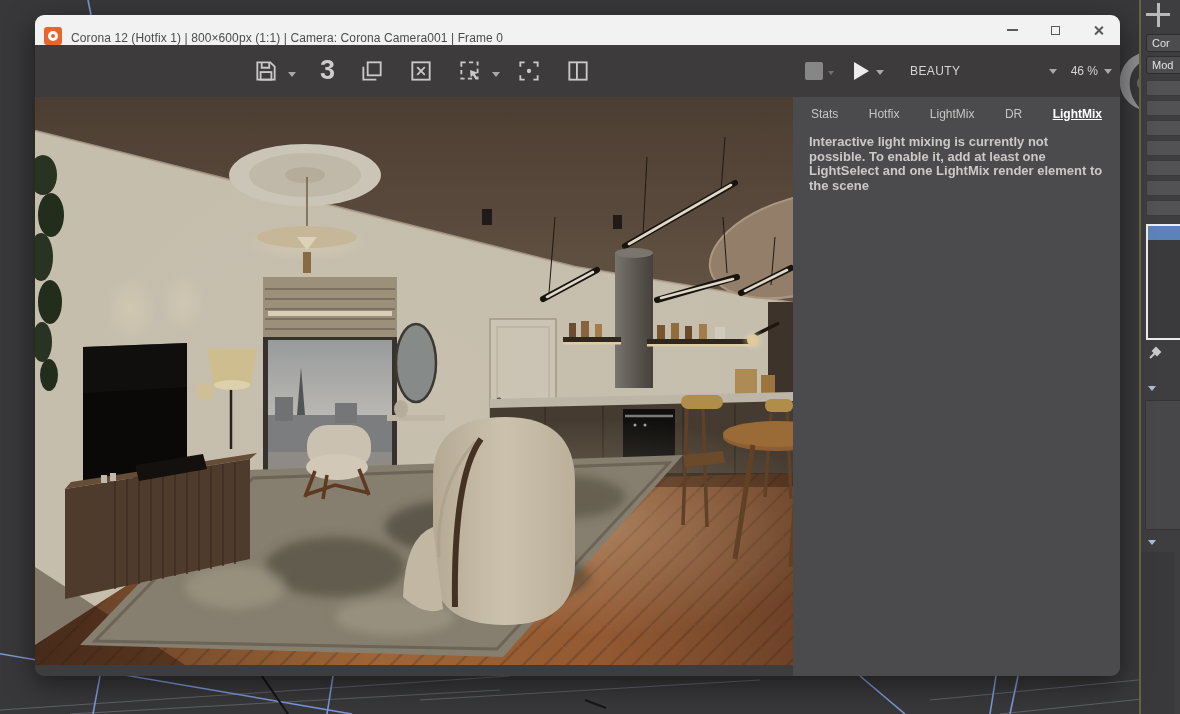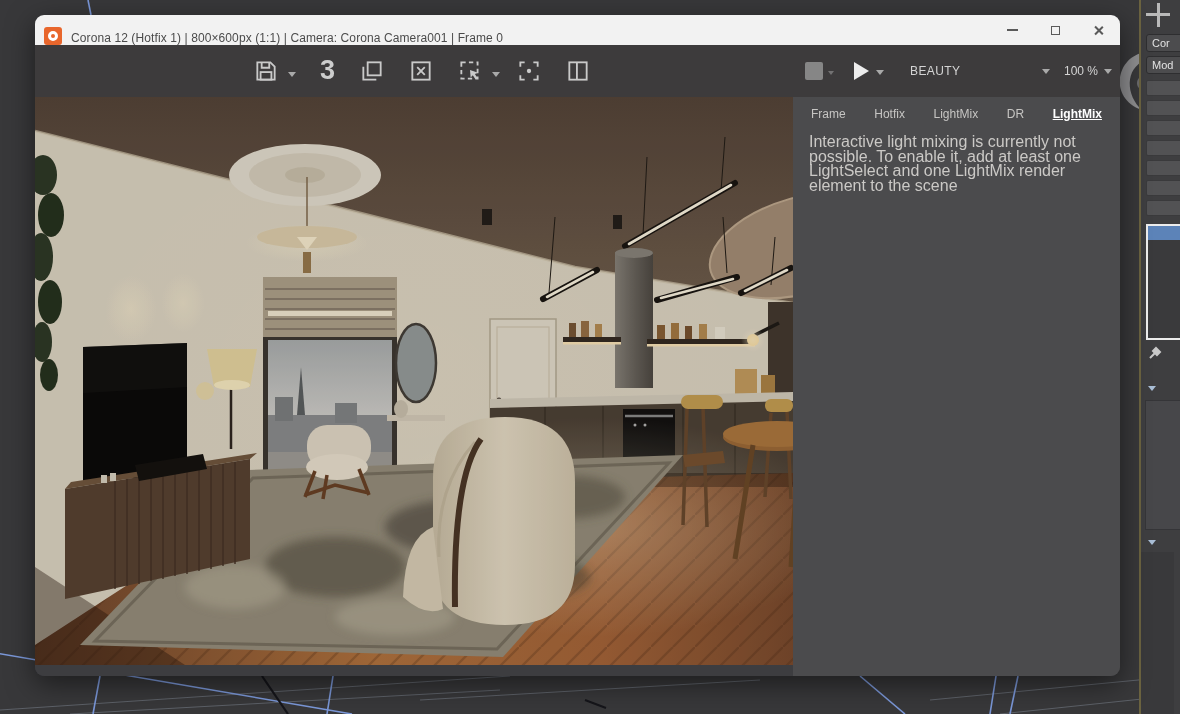--- a/index.html
+++ b/index.html
@@ -53,21 +53,21 @@
   
   .content { display:flex; height:579px; }
   .render-col { width:758px; display:flex; flex-direction:column; background:#3d3d40; }
   .render-scene { width:758px; height:568px; display:block; }
 
   .side-panel { flex:1; background:#4b4b4d; }
   .tabs { display:flex; justify-content:space-between; align-items:center;
           padding:10px 18px 4px 18px; }
   .tab { font-size:12px; color:#c6c5c3; cursor:default; }
   .tab.active { color:#ffffff; font-weight:700;text-decoration:underline; }
-  .panel-msg { padding:10px 16px 0 16px; font-size:16px; line-height:14.5px; color:#cbc9c6; }
+  .panel-msg { padding:10px 16px 0 16px; font-size:13px; line-height:14.5px; color:#cbc9c6;font-weight:bold; }
 
   
   .cmd-strip { position:absolute; right:0; top:0; width:41px; height:714px; z-index:4;
                background:#3e3e40; border-left:2px solid #6b6340; overflow:hidden; }
   .plus-ico { position:absolute; left:5px; top:3px; width:24px; height:24px; }
   .plus-ico::before { content:""; position:absolute; left:11px; top:0; width:3px; height:24px; background:#b9b9b9; }
   .plus-ico::after  { content:""; position:absolute; left:0; top:10px; width:24px; height:3px; background:#b9b9b9; }
   .strip-field { position:absolute; left:5px; width:44px; height:18px; background:#4c4c4e;
                  border:1px solid #2e2e30; border-radius:3px; color:#e2e2e2; font-size:11px;
                  line-height:16px; padding-left:5px; overflow:hidden; }
@@ -184,21 +184,21 @@
     <span class="tb-right">
       <span class="swatch"></span>
       <span class="caret small" style="margin:4px 0 0 5px; opacity:.5"></span>
       <span class="play-tri"></span>
       <span class="caret" style="margin-top:3px"></span>
       <span class="dd-beauty">
         <span>BEAUTY</span>
         <span class="caret"></span>
       </span>
       <span class="dd-zoom">
-        <span>100 %</span>
+        <span>46 %</span>
         <span class="caret"></span>
       </span>
     </span>
   </div>
 
   <div class="content">
     <div class="render-col">
 
       <svg class="render-scene" viewBox="0 0 758 568" preserveAspectRatio="none">
         <defs>
@@ -442,21 +442,21 @@
         </g>
 
         <path d="M0 0 H758 V568 H0 Z" fill="rgba(30,18,10,.14)" style="mix-blend-mode:multiply"></path>
       </svg>
 
       <div style="flex:1"></div>
     </div>
 
     <div class="side-panel">
       <div class="tabs">
-        <span class="tab">Frame</span>
+        <span class="tab">Stats</span>
         <span class="tab">Hotfix</span>
         <span class="tab">LightMix</span>
         <span class="tab">DR</span>
         <span class="tab active">LightMix</span>
       </div>
       <div class="panel-msg">Interactive light mixing is currently not possible. To enable it, add at least one LightSelect and one LightMix render element to the scene</div>
     </div>
   </div>
 </div>
 

